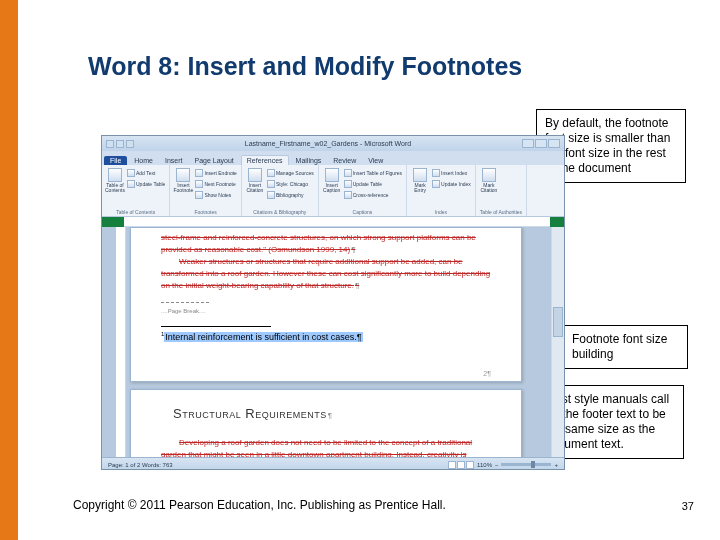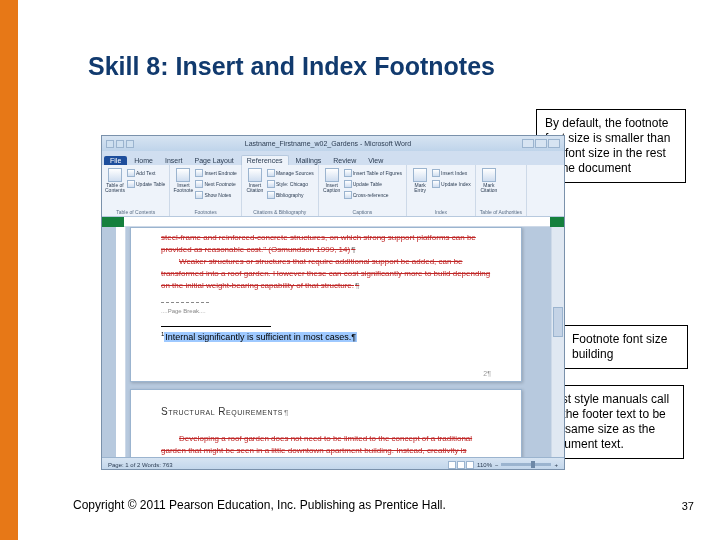--- a/index.html
+++ b/index.html
@@ -50,29 +50,29 @@
   .footnote { font-size: 9px; color: #000; }
   .hl { background: #9ec9ff; padding: 0 1px; }
   .pgfooter { position: absolute; bottom: 4px; left: 30px; right: 30px; font-size: 7px; color: #999; display: flex; justify-content: flex-end; }
   .scrollv { position: absolute; right: 0; top: 0; width: 13px; height: 100%; background: #e0e8f2; border-left: 1px solid #cdd9e8; }
   .scrollv .thumb { position: absolute; left: 1px; top: 80px; width: 10px; height: 30px; background: #c4d3e6; border: 1px solid #9bb4cf; }
   .vrule { position: absolute; left: 14px; top: 0; width: 10px; height: 100%; background: #fff; border-right: 1px solid #cdd9e8; }
   .statusbar { height: 14px; background: linear-gradient(#d7e4f2,#bfd4ea); display: flex; align-items: center; justify-content: space-between; padding: 0 6px; font-size: 6px; color: #2b3c52; border-top: 1px solid #9bb4cf; }
   .statusbar .zoom { display: flex; align-items: center; gap: 3px; }
   .statusbar .zoom .slider { width: 50px; height: 3px; background: #9bb4cf; position: relative; }
   .statusbar .zoom .slider::after { content: ""; position: absolute; left: 60%; top: -2px; width: 4px; height: 7px; background: #6d88a6; }
-  .p2title { font-size: 10px; font-variant: small-caps; letter-spacing: 0.5px; color: #333; }
+  .p2title { font-size: 13px; font-variant: small-caps; letter-spacing: 0.5px; color: #333; margin-left: 12px; }
 </style>
 </head>
 <body>
 
 <div class="accent-bar"></div>
 <div class="slide">
 
-  <div class="title">Skill 8: Insert and Index Footnotes</div>
+  <div class="title">Word 8: Insert and Modify Footnotes</div>
 
   <div class="callout callout1"><span>By default, the footnote font size is smaller
 than the font size in the rest of the document</span></div>
   <div class="callout callout2"><span>Footnote font size building</span></div>
   <div class="callout callout3"><span>Most style manuals call for the footer text to be the same size as the document text.</span></div>
   <div class="arrow arrow1"></div>
 
   <div class="wordwin">
     <div class="wtitle">
       <div class="qat">
@@ -235,21 +235,21 @@
         </div>
         <div class="bodytext" style="text-indent:18px">
           <span class="strike">Weaker structures or structures that require additional support be added, can be</span>
           <span class="strike">transformed into a roof garden. However these can cost significantly more to build depending</span>
           <span class="strike pilcrow">on the initial weight-bearing capability of that structure.</span>
         </div>
         <div class="dashsep"></div>
         <div class="bodytext" style="font-size:6px;color:#888">....<span>Page Break</span>....</div>
         <div class="footsep"></div>
         <div class="footnote">
-          <sup style="font-size:6px">1</sup><span class="hl"><span>Internal significantly is sufficient in most cases.</span>¶</span>
+          <sup style="font-size:6px">1</sup><span class="hl"><span>Internal reinforcement is sufficient in cost cases.</span>¶</span>
         </div>
         <div class="pgfooter"><span>2</span>¶</div>
       </div>
 
       <div class="page page2">
         <div class="p2title pilcrow">Structural Requirements</div>
         <div class="bodytext" style="margin-top:16px;text-indent:18px">
           <span class="strike">Developing a roof garden does not need to be limited to the concept of a traditional</span>
           <span class="strike">garden that might be seen in a little downtown apartment building. Instead, creativity is</span>
         </div>

